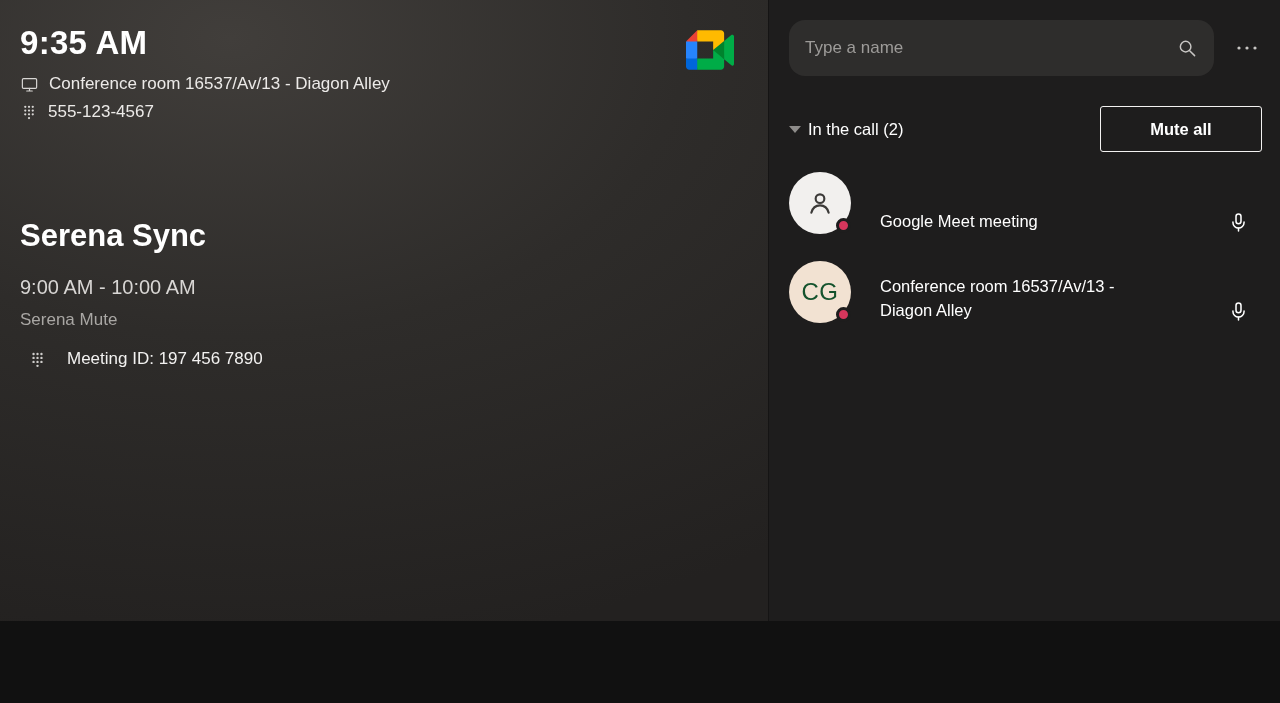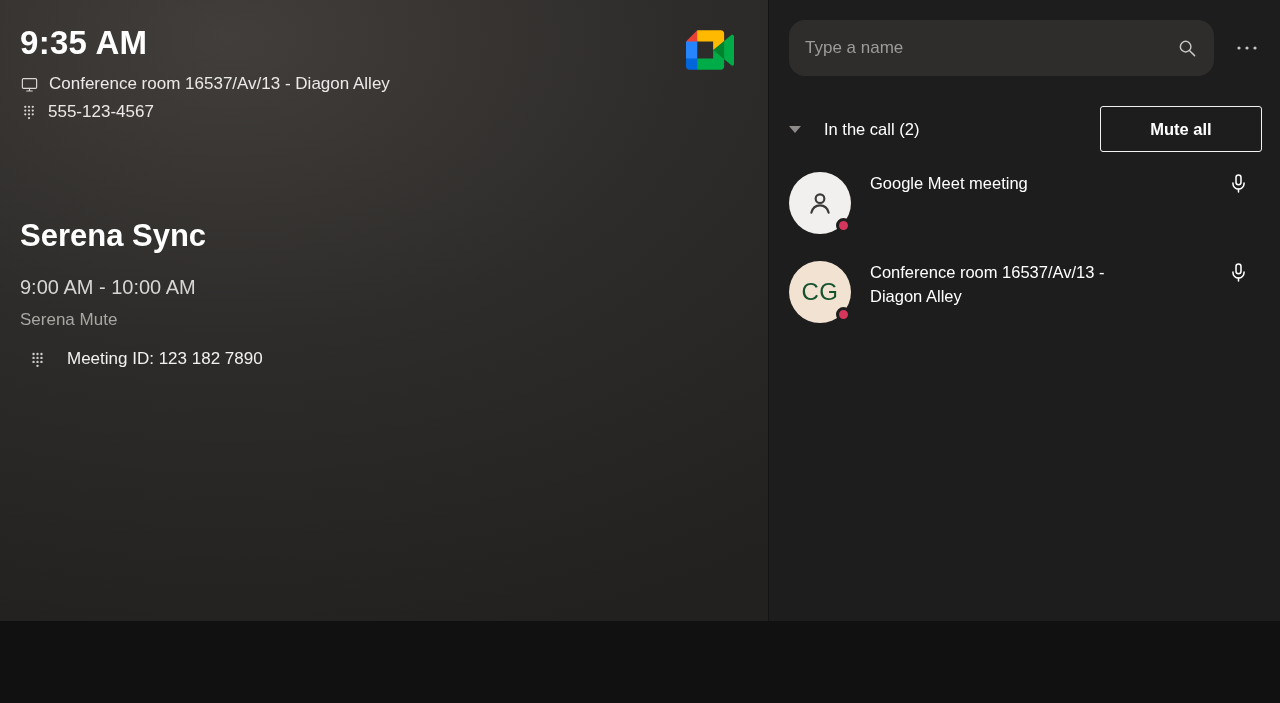--- a/index.html
+++ b/index.html
@@ -34,29 +34,29 @@
     position:absolute; left:20px; top:20px; width:425px; height:56px;
     background:#2e2d2c; border-radius:16px; display:flex; align-items:center; padding:0 16px;
   }
   .search-box input {
     flex:1; background:transparent; border:none; outline:none;
     color:#fff; font-family:inherit; font-size:17px;
   }
   .search-box input::placeholder { color:#9d9b99; }
   .roster-more { position:absolute; right:16px; top:34px; width:34px; height:28px; display:flex; align-items:center; justify-content:center; background:none; border:none; cursor:pointer; color:#c8c6c4; }
   .section-row { position:absolute; left:20px; top:106px; right:18px; height:46px; display:flex; align-items:center; }
-  .section-toggle { display:flex; align-items:center; gap:23px; background:none; border:none; color:#fff; font-family:inherit; font-size:16.5px; cursor:pointer; }
+  .section-toggle { display:flex; align-items:center; gap:7px; background:none; border:none; color:#fff; font-family:inherit; font-size:16.5px; cursor:pointer; }
   .tri-down { width:0; height:0; border-left:6px solid transparent; border-right:6px solid transparent; border-top:7px solid #8e8c8a; }
   .mute-all {
     margin-left:auto; height:46px; min-width:162px; padding:0 30px;
     background:transparent; border:1px solid #f3f2f1; border-radius:3px;
     color:#fff; font-family:inherit; font-size:16.5px; font-weight:600; cursor:pointer;
   }
   .participants { position:absolute; left:20px; top:172px; right:18px; }
-  .participant { display:flex; align-items:flex-start; gap:19px; margin-bottom:27px; cursor:pointer; }
+  .participant { display:flex; align-items:flex-end; gap:29px; margin-bottom:27px; cursor:pointer; }
   .avatar { position:relative; width:62px; height:62px; border-radius:50%; flex-shrink:0; display:flex; align-items:center; justify-content:center; }
   .avatar-grey { background:#f2f0ee; color:#3c3a38; }
   .avatar-beige { background:#f2e2d2; color:#14532d; font-size:24px; letter-spacing:.5px; }
   .presence-dot { position:absolute; right:0px; bottom:1px; width:15px; height:15px; border-radius:50%; background:#d6365c; border:3px solid #1e1d1d; }
   .p-name { font-size:16.5px; line-height:1.45; max-width:266px; }
   .p-mic { margin-left:auto; width:48px; display:flex; justify-content:center; background:none; border:none; color:#fff; cursor:pointer; }
   
   .controlbar {
     position:absolute; left:0; top:637px; width:1280px; height:66px;
     background:#1d1c1b; border-top:4px solid #5eead4;
@@ -142,21 +142,21 @@
             <circle cx="17" cy="5" r="1.5"></circle>
           <circle cx="7" cy="10" r="1.5"></circle>
             <circle cx="12" cy="10" r="1.5"></circle>
             <circle cx="17" cy="10" r="1.5"></circle>
           <circle cx="7" cy="15" r="1.5"></circle>
             <circle cx="12" cy="15" r="1.5"></circle>
             <circle cx="17" cy="15" r="1.5"></circle>
           <circle cx="12" cy="20" r="1.5"></circle>
         </svg>
       </span>
-      <span>Meeting ID: 123 182 7890</span>
+      <span>Meeting ID: 197 456 7890</span>
     </div>
   </section>
 
   <aside class="roster">
     <div class="search-box">
       <input type="text" placeholder="Type a name" style="">
       <span style="color:#c8c6c4;">
         <svg width="22" height="22" viewBox="0 0 24 24" fill="none" stroke="currentColor" stroke-width="1.6" stroke-linecap="round">
           <circle cx="10.5" cy="10.5" r="5.75"></circle>
             <path d="M14.9 14.9L20.3 20.3"></path>

